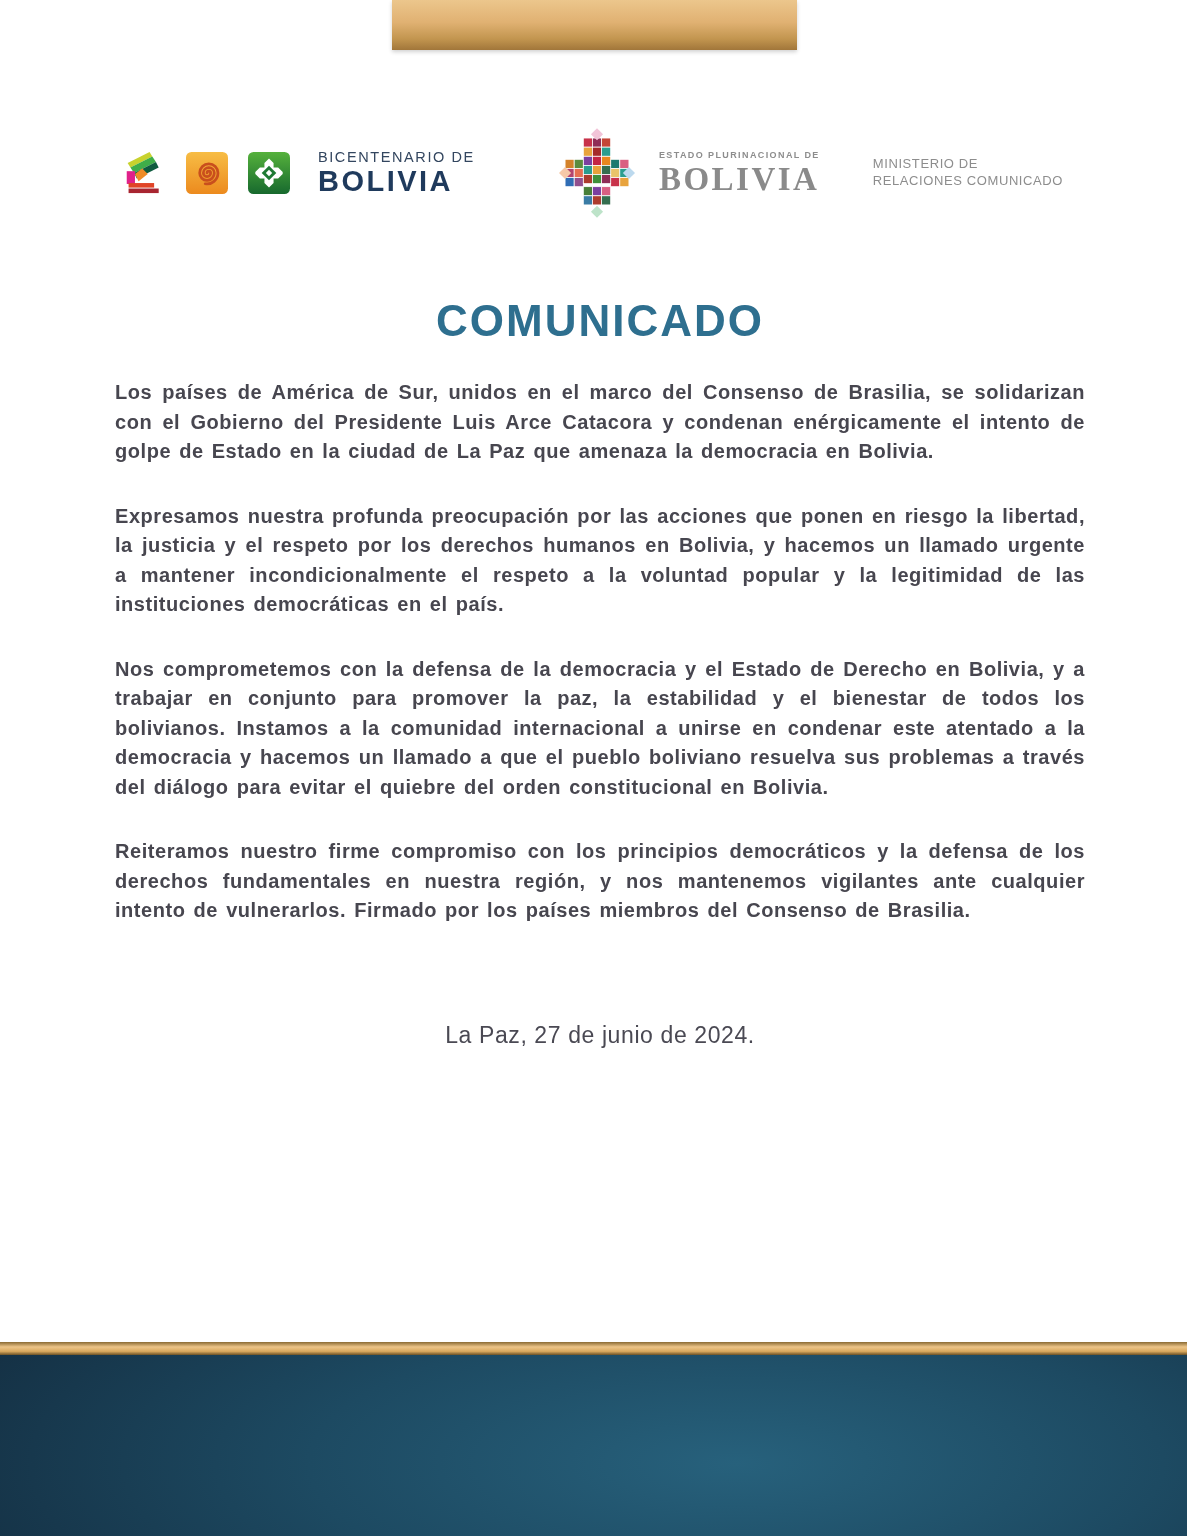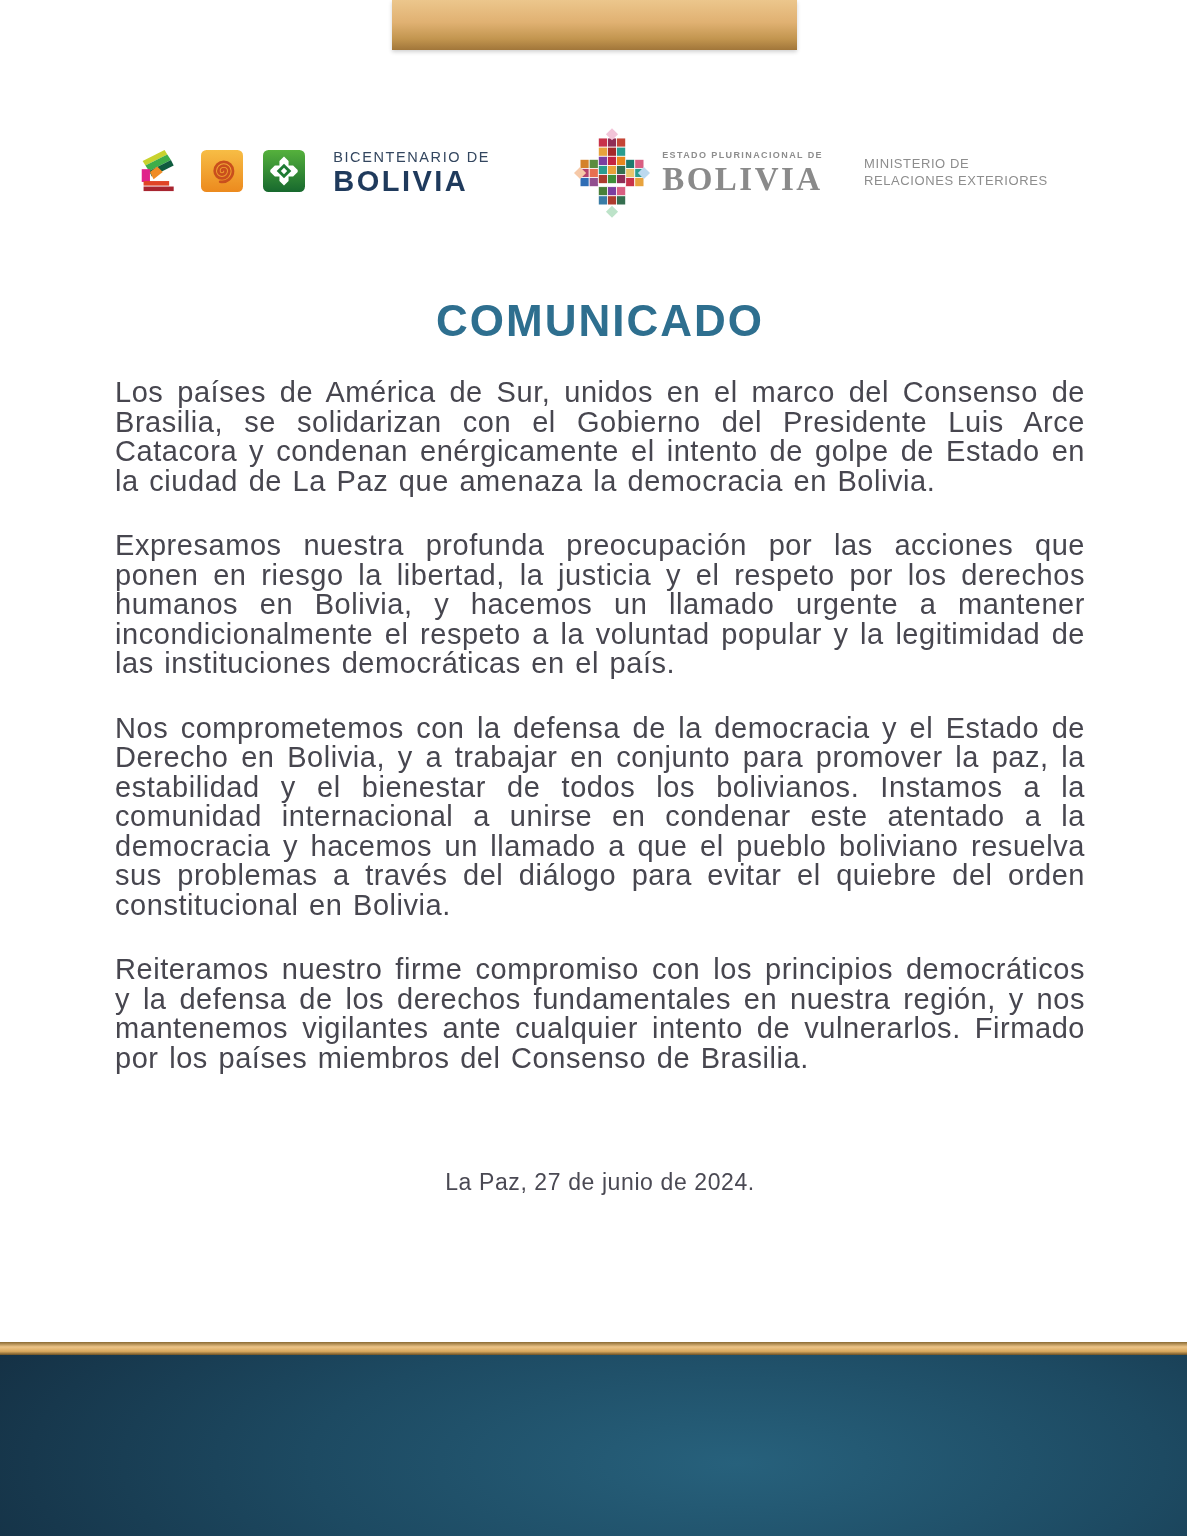--- a/index.html
+++ b/index.html
@@ -22,53 +22,53 @@
   .top-gold-bar{
     position:absolute;left:392px;top:0;width:405px;height:50px;
     background:linear-gradient(180deg,#ecc68c 0%,#e0b172 45%,#c2954f 78%,var(--gold-dark) 100%);
     box-shadow:0 2px 4px rgba(0,0,0,0.18);
   }
   
   .logos-row{
     position:absolute;top:128px;left:0;right:0;
     display:flex;justify-content:center;align-items:center;gap:84px;
   }
-  .bicentenario-logo{display:flex;align-items:flex-start;gap:20px;}
+  .bicentenario-logo{display:flex;align-items:center;gap:20px;}
   .bicentenario-logo svg{display:block;}
   .bicentenario-text{display:flex;flex-direction:column;margin-left:8px;line-height:1;}
   .bicentenario-line1{
     font-size:14.5px;letter-spacing:1.6px;color:#33465f;font-weight:500;margin-bottom:3px;white-space:nowrap;
   }
   .bicentenario-line2{
     font-size:29px;font-weight:800;color:var(--logo-navy);letter-spacing:2.5px;white-space:nowrap;
   }
-  .ministry-logo{display:flex;align-items:center;gap:12px;}
+  .ministry-logo{display:flex;align-items:center;gap:24px;}
   .bolivia-wordmark{display:flex;flex-direction:column;line-height:1;}
   .estado-line{
     font-size:9px;font-weight:700;letter-spacing:1.4px;color:var(--logo-gray);margin-bottom:3px;white-space:nowrap;
   }
   .bolivia-serif{
     font-family:"Liberation Serif",serif;font-size:33px;font-weight:700;
     color:#8a8a8a;letter-spacing:2.5px;white-space:nowrap;
   }
   .ministry-name{
     margin-left:6px;font-size:13px;color:var(--logo-gray);letter-spacing:0.6px;
     line-height:1.3;font-weight:500;
   }
   .ministry-name span{display:block;white-space:nowrap;margin-left:23px;}
   
   main{position:absolute;left:115px;width:970px;top:297px;}
   h1.page-title{
     text-align:center;font-size:44px;line-height:48px;font-weight:900;
     color:var(--title-teal);letter-spacing:2px;margin:0 0 33px 0;
   }
   .body-text p{
-    font-size:29px;line-height:29.5px;color:var(--body-text);
+    font-size:20px;line-height:29.5px;color:var(--body-text);
     text-align:justify;letter-spacing:0.55px;word-spacing:2px;
-    margin:0 0 35px 0;font-weight:400;
+    margin:0 0 35px 0;font-weight:700;
   }
   .body-text p:last-child{margin-bottom:0;}
   .dateline{
     margin-top:96px;text-align:center;font-size:23px;color:#4a4953;
     letter-spacing:0.6px;
   }
   
   footer{position:absolute;left:0;right:0;bottom:0;height:194px;}
   .gold-strip{
     height:13px;width:100%;
@@ -169,21 +169,21 @@
       <polygon points="50,102 58,110 50,118 42,110" fill="#bde3c9"></polygon>
       <polygon points="0,59 8,51 16,59 8,67" fill="#f6c9a8"></polygon>
       <polygon points="84,59 92,51 100,59 92,67" fill="#bcd9ee"></polygon>
     </svg>
     <div class="bolivia-wordmark">
       <span class="estado-line">ESTADO PLURINACIONAL DE</span>
       <span class="bolivia-serif">BOLIVIA</span>
     </div>
     <div class="ministry-name">
       <span>MINISTERIO DE</span>
-      <span>RELACIONES EXTERIORES</span>
+      <span>RELACIONES COMUNICADO</span>
     </div>
   </div>
 
 </header>
 
 <main>
   <h1 class="page-title">COMUNICADO</h1>
   <section class="body-text">
     <p>Los países de América de Sur, unidos en el marco del Consenso de Brasilia, se solidarizan con el Gobierno del Presidente Luis Arce Catacora y condenan enérgicamente el intento de golpe de Estado en la ciudad de La Paz que amenaza la democracia en Bolivia.</p>
     <p>Expresamos nuestra profunda preocupación por las acciones que ponen en riesgo la libertad, la justicia y el respeto por los derechos humanos en Bolivia, y hacemos un llamado urgente a mantener incondicionalmente el respeto a la voluntad popular y la legitimidad de las instituciones democráticas en el país.</p>

